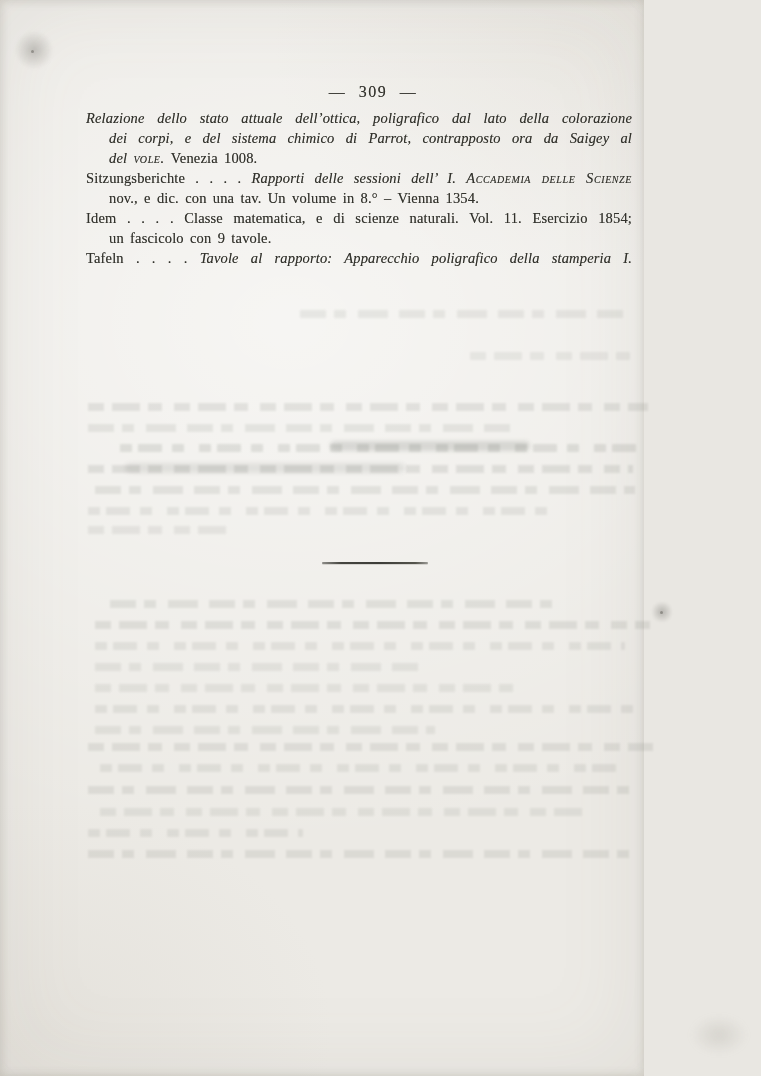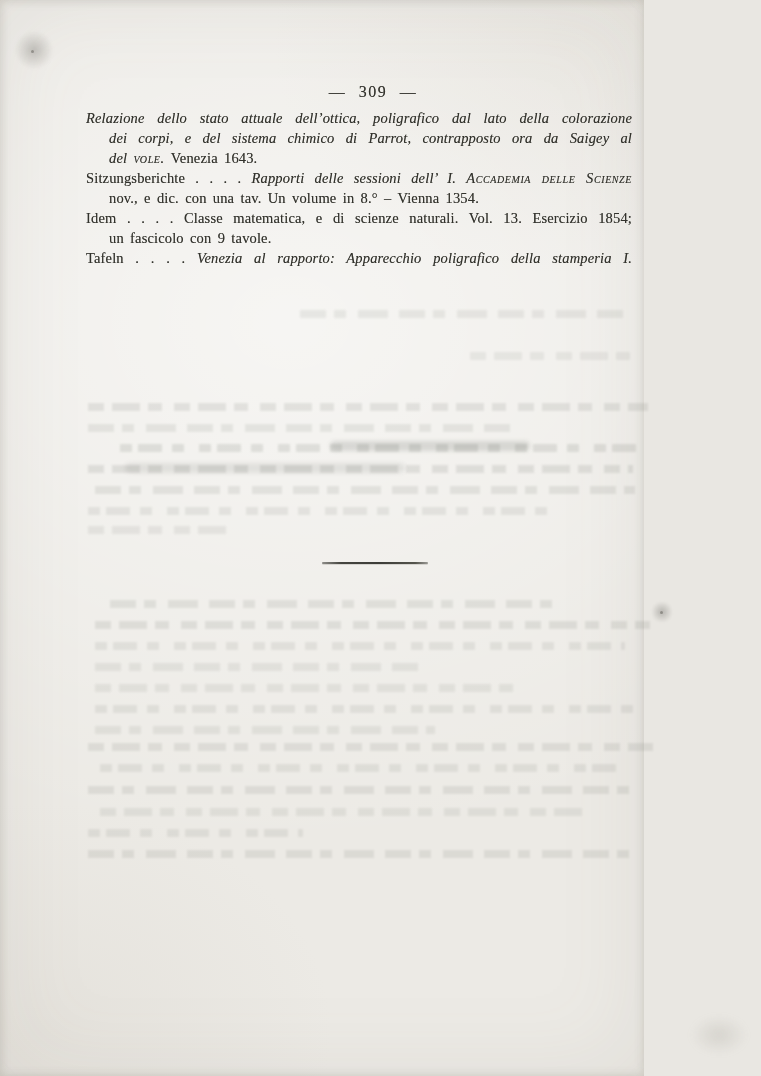--- a/index.html
+++ b/index.html
@@ -134,30 +134,30 @@
       <div class="ghost g3" style="top: 829px; left: 88px; width: 215px; opacity: 0.11;"></div>
       <div class="ghost g2" style="top: 850px; left: 88px; width: 545px; opacity: 0.12;"></div>
     </div>
 
   <div class="heading">— 309 —</div>
 
   <div class="textblock" id="entries">
       <div class="entry">
         <div class="line just"><span class="seg-italic">Relazione dello stato attuale dell’ottica, poligrafico dal lato della colorazione</span></div>
         <div class="line ind just"><span class="seg-italic">dei corpi, e del sistema chimico di Parrot, contrapposto ora da Saigey al</span></div>
-        <div class="line ind last"><span class="seg-italic">del </span><span class="seg-italic-smallcaps">vole.</span><span class="seg-roman"> Venezia 1643.</span></div>
+        <div class="line ind last"><span class="seg-italic">del </span><span class="seg-italic-smallcaps">vole.</span><span class="seg-roman"> Venezia 1008.</span></div>
       </div>
       <div class="entry">
         <div class="line just"><span class="seg-roman">Sitzungsberichte . . . . </span><span class="seg-italic">Rapporti delle sessioni dell’ I. </span><span class="seg-italic-smallcaps">Accademia delle Scienze</span></div>
         <div class="line ind last"><span class="seg-roman">nov., e dic. con una tav. Un volume in 8.° – Vienna 1354.</span></div>
       </div>
       <div class="entry">
-        <div class="line just"><span class="seg-roman">Idem . . . . Classe matematica, e di scienze naturali. Vol. 13. Esercizio 1854;</span></div>
+        <div class="line just"><span class="seg-roman">Idem . . . . Classe matematica, e di scienze naturali. Vol. 11. Esercizio 1854;</span></div>
         <div class="line ind last"><span class="seg-roman">un fascicolo con 9 tavole.</span></div>
       </div>
       <div class="entry">
-        <div class="line just"><span class="seg-roman">Tafeln . . . . </span><span class="seg-italic">Venezia al rapporto: Apparecchio poligrafico della stamperia I.</span></div>
+        <div class="line just"><span class="seg-roman">Tafeln . . . . </span><span class="seg-italic">Tavole al rapporto: Apparecchio poligrafico della stamperia I.</span></div>
       </div>
     </div>
 
   <div class="divider"></div>
 
 </div>
 
 </body></html>

